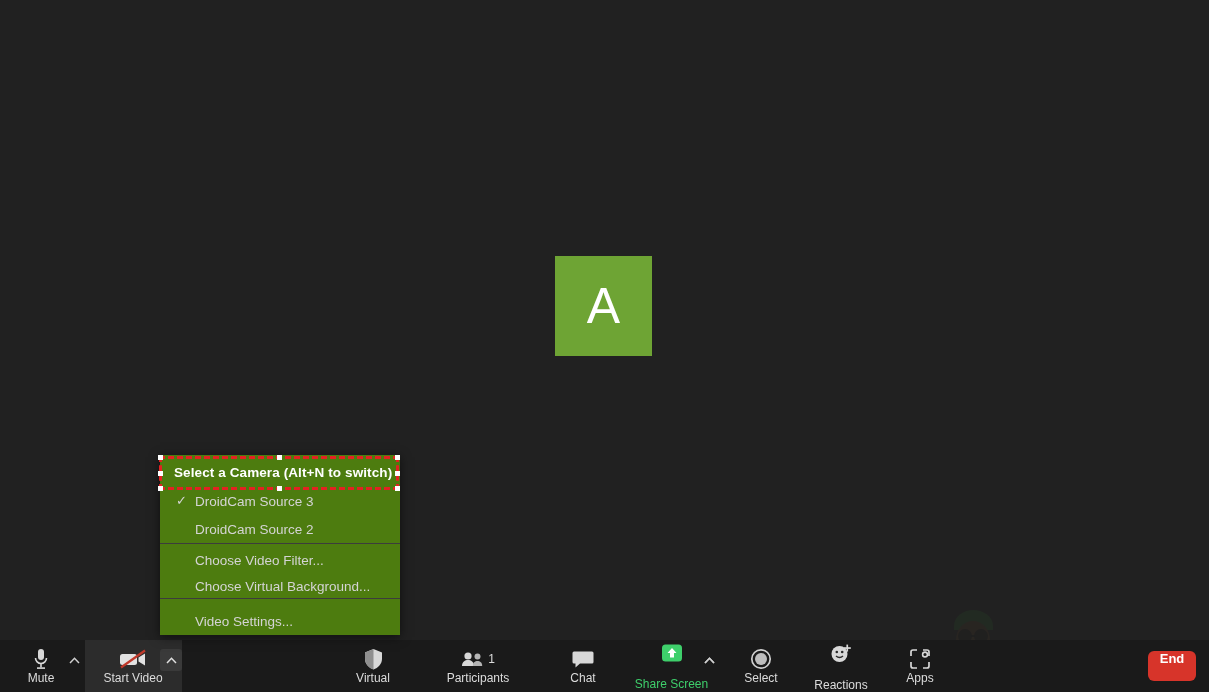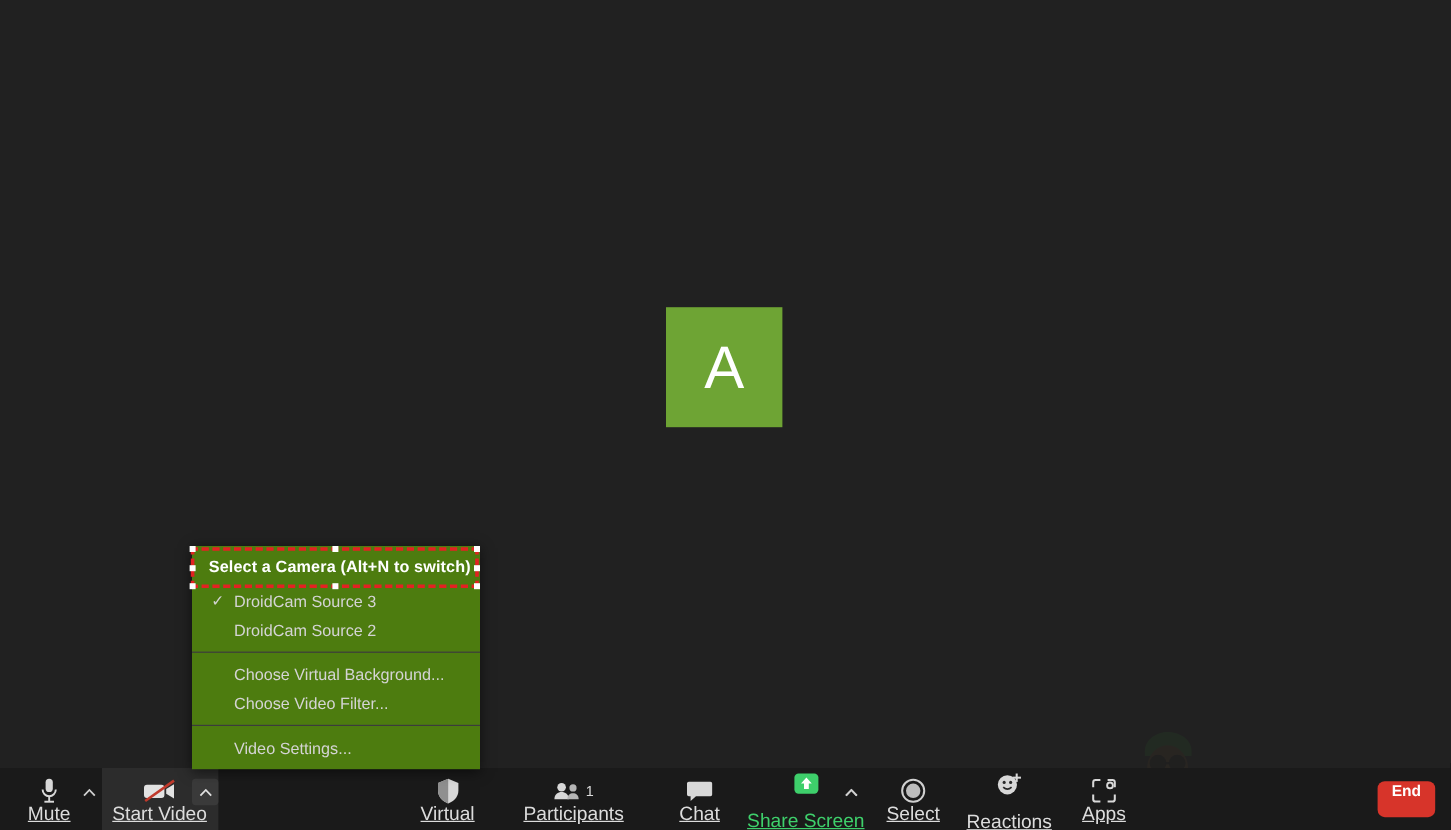--- a/index.html
+++ b/index.html
@@ -121,21 +121,21 @@
     top: 50%;
     transform: translateY(-50%);
     width: 12px;
     height: 12px;
     color: #d4d4d4;
     font-size: 13px;
     line-height: 12px;
   }
   .menu-item .mi-label { margin-left: 21px; }
   .menu-gap-top { margin-top: 6px; }
-  .menu-gap-bottom { margin-bottom: 6px; }
+  .menu-gap-bottom { margin-bottom: 6px; align-items: flex-end; }
   .menu-sep {
     height: 1px;
     background: #3c3c3c;
     margin: 0;
   }
 
   
   #annotation-box {
     position: absolute;
     left: 159px;
@@ -186,25 +186,24 @@
     user-select: none;
   }
   .tb-icon {
     height: 24px;
     display: flex;
     align-items: center;
     justify-content: center;
     margin-bottom: 1px;
   }
   .tb-label {
-    font-size: 16px;
+    font-size: 12px;
     line-height: 13px;
     white-space: nowrap;
     color: #dcdcdc;
-    text-decoration: underline;
   }
   .tb-label.green { color: #3ecf6b; }
 
   .tb-caret {
     position: absolute;
     top: 12px;
     width: 16px;
     height: 16px;
     display: flex;
     align-items: center;
@@ -285,26 +284,26 @@
       <span class="mi-label">DroidCam Source 3</span>
     </div>
 
     <div class="menu-item menu-gap-bottom">
       <span class="check"></span>
       <span class="mi-label">DroidCam Source 2</span>
     </div>
 
     <div class="menu-sep"></div>
 
+    <div class="menu-item menu-gap-bottom">
+      <span class="mi-label">Choose Video Filter...</span>
+    </div>
+
     <div class="menu-item menu-gap-top">
       <span class="mi-label">Choose Virtual Background...</span>
-    </div>
-
-    <div class="menu-item menu-gap-bottom">
-      <span class="mi-label">Choose Video Filter...</span>
     </div>
 
     <div class="menu-sep"></div>
 
     <div class="menu-item menu-gap-top menu-gap-bottom">
       <span class="mi-label">Video Settings...</span>
     </div>
   </div>
 
   <div id="annotation-box">

